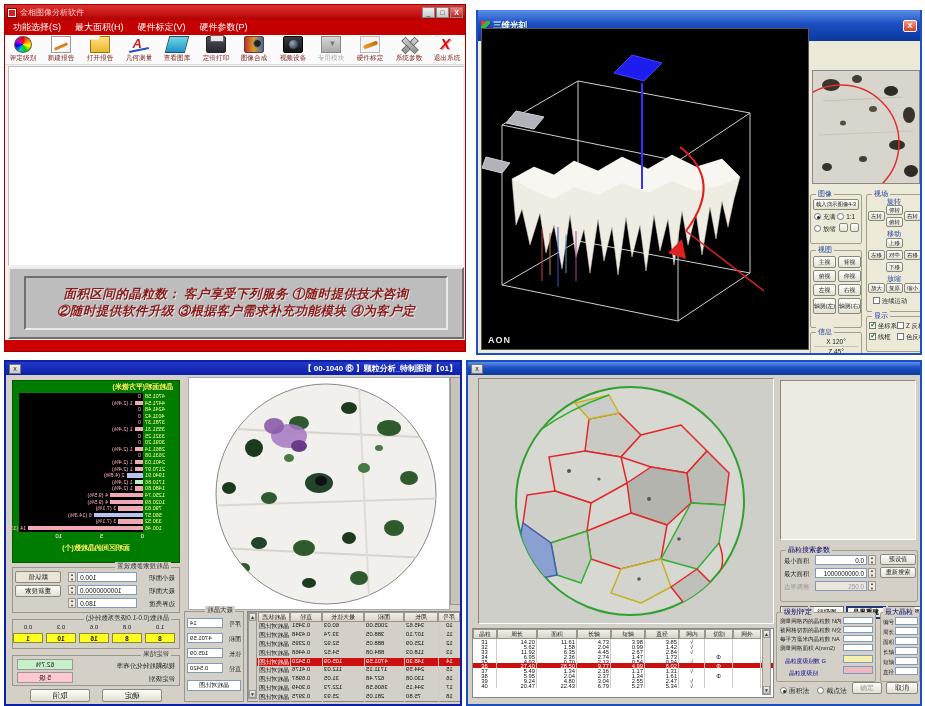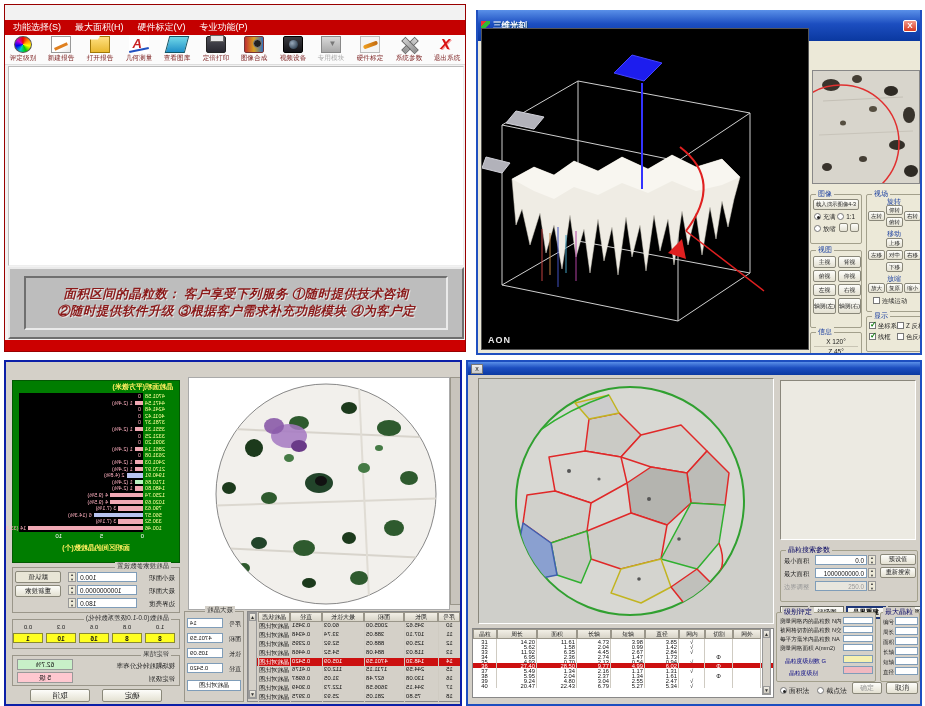--- a/index.html
+++ b/index.html
@@ -115,25 +115,34 @@
   .toolb{position:absolute;height:13px;background:linear-gradient(180deg,#fdfdfa,#e0ddd0);border:1px solid #6a6a60;font-size:6.5px;display:flex;align-items:center;justify-content:center;white-space:nowrap;}
   .toolb.active{border:2px solid #203878;font-weight:bold;}
   .b3.disabled{color:#999;}
 </style>
 </head>
 <body>
 
 <div class="canvas">
 
   <div class="win tlwin">
+    <div class="tl-titlebar">
+      <span class="tl-ico"></span>
+      <span class="tl-title">金相图像分析软件</span>
+      <span class="winbtns">
+        <span class="wb">_</span>
+        <span class="wb">□</span>
+        <span class="wb close">X</span>
+      </span>
+    </div>
     <div class="tl-menubar" id="tlMenu">
         <span class="menu-item">功能选择(S)</span>
         <span class="menu-item">最大面积(H)</span>
         <span class="menu-item">硬件标定(V)</span>
-        <span class="menu-item">专业功能(P)</span>
+        <span class="menu-item">硬件参数(P)</span>
       </div>
     <div class="tl-toolbar" id="tlTools">
         <div class="tbi">
           <div class="icn color-wheel-icon"></div>
           <div class="tbl">评定级别</div>
         </div>
         <div class="tbi">
           <div class="icn new-report-icon"></div>
           <div class="tbl">新建报告</div>
         </div>
@@ -294,20 +303,24 @@
           <div class="chkrow" style="position: absolute; left: 30px; top: 5px;"><span class="chk"></span>Z 反相</div>
           <div class="chkrow" style="position: absolute; left: 2px; top: 16px;"><span class="chk on"></span>线框</div>
           <div class="chkrow" style="position: absolute; left: 30px; top: 16px;"><span class="chk"></span>色反相</div>
         </div>
         <div class="b3" style="position: absolute; left: 58px; top: 166px; width: 26px; height: 11px; font-size: 6.5px;">确定</div>
         <div class="b3" style="position: absolute; left: 86px; top: 166px; width: 26px; height: 11px; font-size: 6.5px;">取消</div>
       </div>
   </div>
 
   <div class="win blwin">
+    <div class="bl-titlebar">
+      <span class="bl-x">x</span>
+      <span class="bl-title">【 00-1040 ⑥ 】颗粒分析_特制图谱【01】</span>
+    </div>
     <div class="mirror" id="blMirror">
 
       <div class="strip" style="left:0;top:2px;width:12px;height:228px;"></div>
 
       <div style="position:absolute;left:12px;top:2px;width:262px;height:233px;background:#fff;border:1px solid #aaa;">
         <svg width="260" height="231" viewBox="0 0 260 231">
           <defs>
               <clipPath id="cirA">
                 <circle cx="123" cy="116" r="110"></circle>
               </clipPath>

